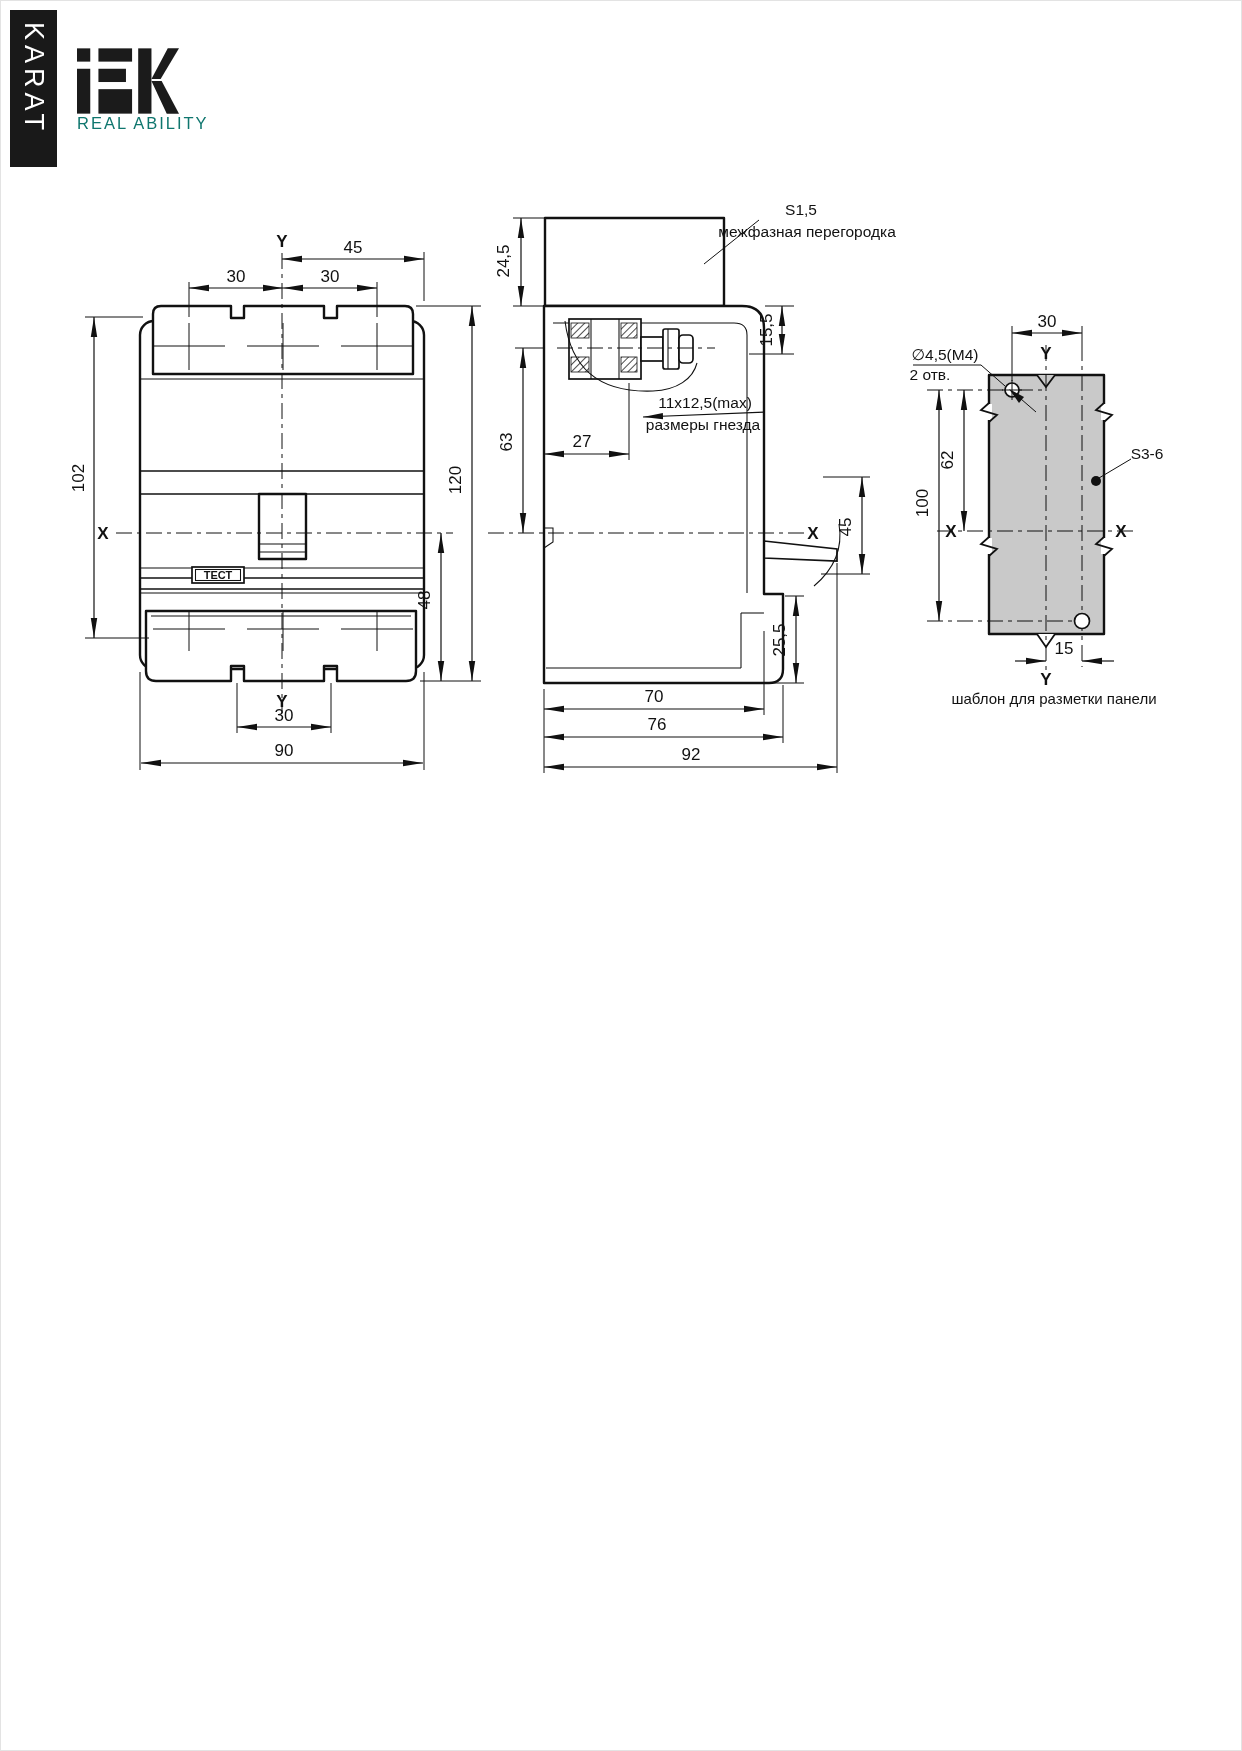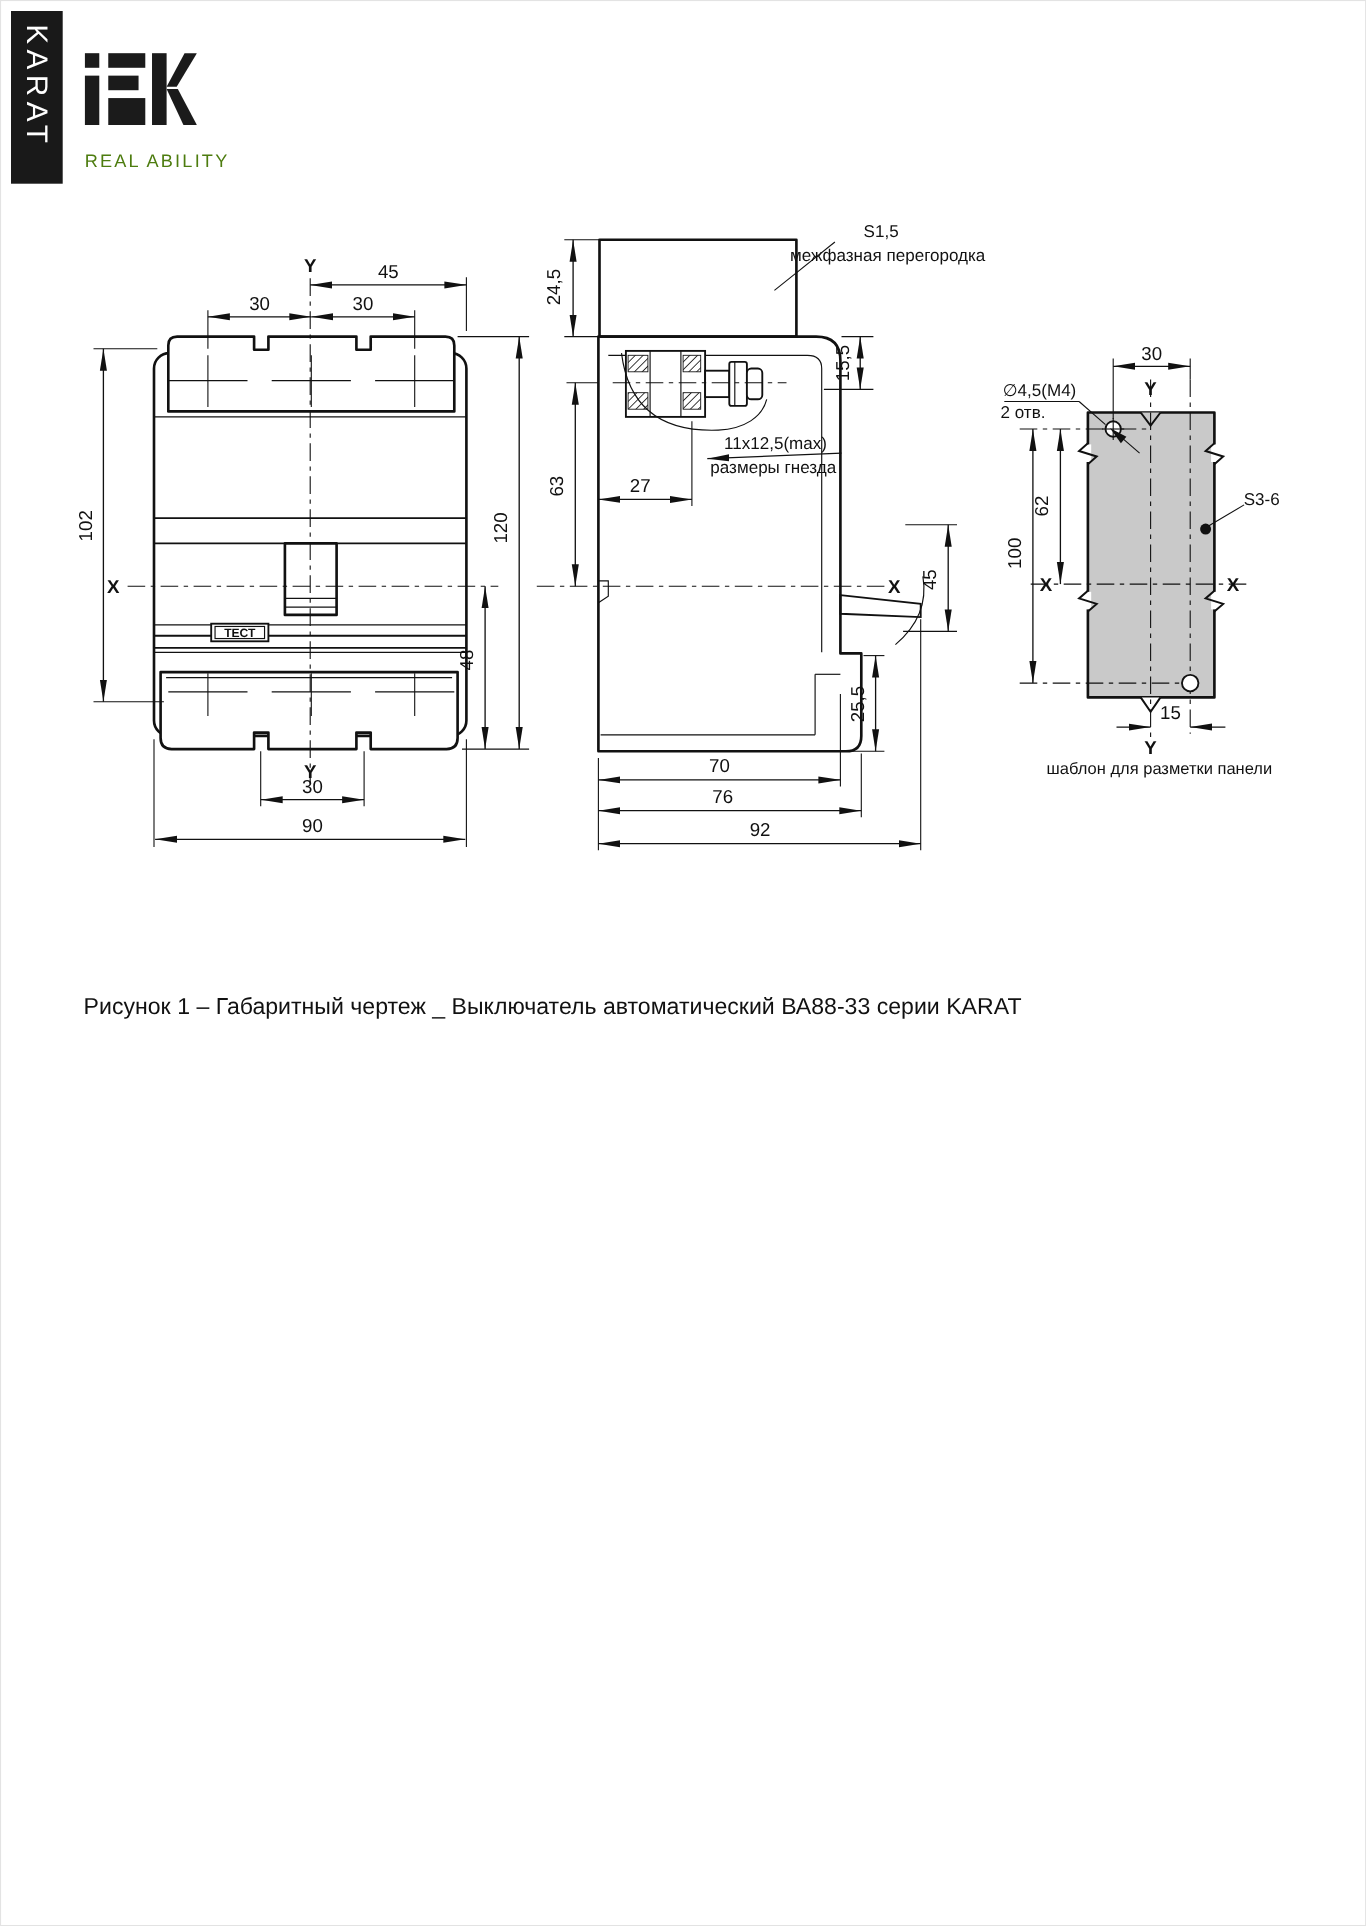--- a/index.html
+++ b/index.html
@@ -3,21 +3,21 @@
 <meta charset="utf-8">
 <style>
   html,body{margin:0;padding:0;background:#fff;}
   body{width:1242px;height:1751px;position:relative;font-family:"Liberation Sans",sans-serif;}
   .page{position:absolute;inset:0;border:1px solid #e3e3e3;background:#fff;}
   .banner{position:absolute;left:9px;top:9px;width:47px;height:157px;background:#191919;
           display:flex;align-items:flex-start;justify-content:center;}
   .banner span{writing-mode:vertical-rl;color:#fff;font-size:27px;letter-spacing:5px;
                padding-top:12px;font-family:"Liberation Sans",sans-serif;}
   .logo{position:absolute;left:76px;top:47px;width:110px;height:90px;}
-  .tagline{position:absolute;left:76px;top:113px;font-size:16.5px;letter-spacing:2px;color:#4d7c0f;margin-top:24px;}
+  .tagline{position:absolute;left:76px;top:113px;font-size:16.5px;letter-spacing:2px;color:#0f766e;}
   .caption{position:absolute;left:75px;top:903px;font-size:21px;color:#111;width:1100px;}
   .sr{position:absolute;width:1px;height:1px;overflow:hidden;clip:rect(0 0 0 0);}
   svg.draw{position:absolute;left:0;top:0;}
   svg text{font-family:"Liberation Sans",sans-serif;text-anchor:middle;}
   .b2{fill:#fff;stroke:#111;stroke-width:2.4;stroke-linejoin:round;}
   .b2g{fill:#c9c9c9;stroke:#111;stroke-width:2.4;stroke-linejoin:round;}
   .b1{fill:#fff;stroke:#111;stroke-width:1.7;}
   .ln2{stroke:#111;stroke-width:1.7;fill:none;}
   .ln1{stroke:#111;stroke-width:1.05;fill:none;}
   .dim{stroke:#111;stroke-width:1.2;fill:none;}
@@ -311,14 +311,13 @@
       <g>
         <line x1="1014" y1="660" x2="1045" y2="660" class="dim" marker-end="url(#arr)"></line>
         <line x1="1113" y1="660" x2="1081" y2="660" class="dim" marker-end="url(#arr)"></line>
         <text x="1063" y="653" class="dt">15</text>
       </g>
 
       <text x="1053" y="703" class="lbs">шаблон для разметки панели</text>
     </g>
   </svg>
 
-  <div class="caption">Рисунок 1 – Габаритный чертеж _ Выключатель автоматический ВА88-33 серии KARAT</div>
 </div>
 
 </body></html>

